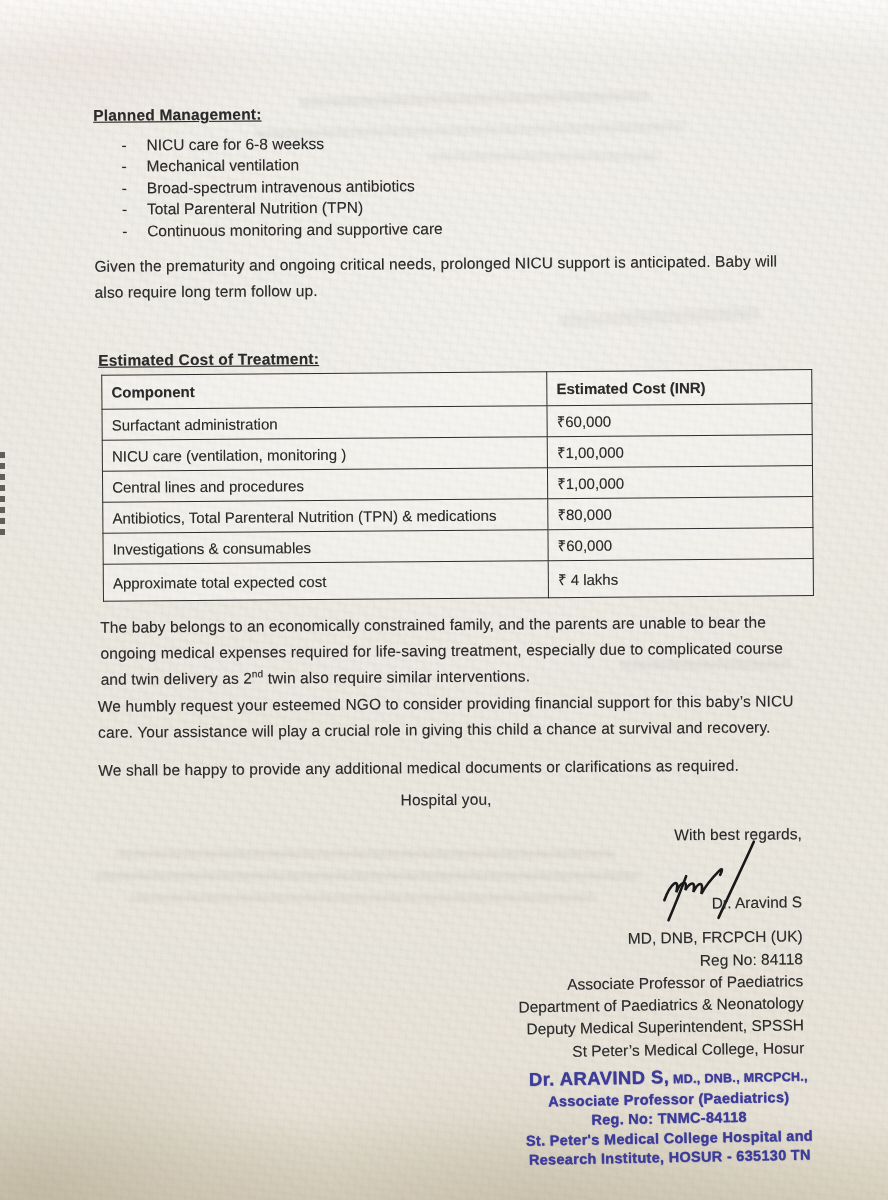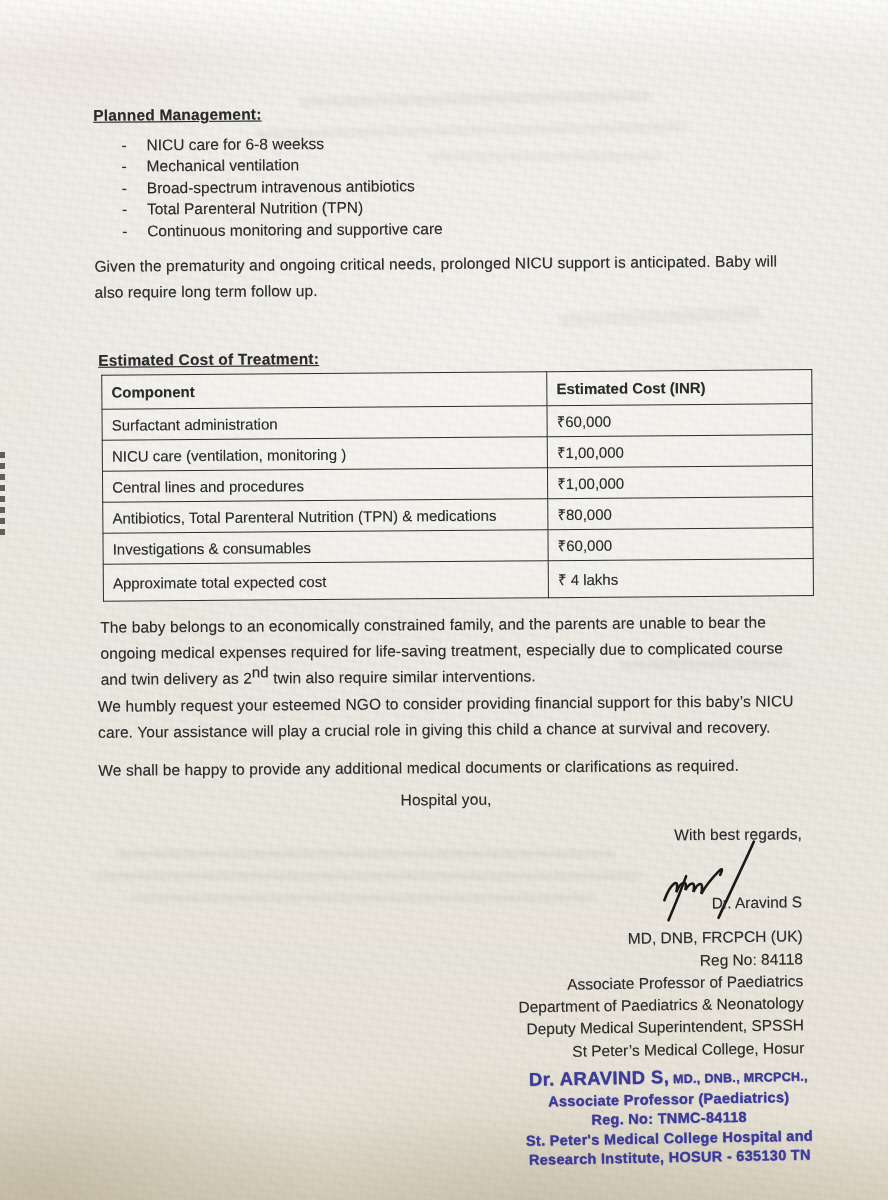--- a/index.html
+++ b/index.html
@@ -50,21 +50,21 @@
     background:rgba(255,255,255,.28);
   }
   table.cost th, table.cost td{
     border:1.6px solid #2e2e2e;
     font-size:15px;padding:0 0 0 9px;vertical-align:middle;
     text-align:left;white-space:nowrap;overflow:hidden;
   }
   table.cost th{font-weight:bold;height:33px;}
   table.cost td{height:30px;font-weight:normal;}
   col.c1{width:445px;} col.c2{width:265px;}
-  sup{font-size:15px;vertical-align:super;line-height:0;}
+  sup{font-size:10px;vertical-align:super;line-height:0;}
   .right-block{text-align:right;font-size:15.5px;line-height:22.3px;}
   .stamp{
     text-align:center;color:#3d3c99;font-weight:bold;
     transform:rotate(-0.6deg);
     text-shadow:0 0 1px rgba(61,60,153,.85), 0.5px 0.5px 0 rgba(61,60,153,.35);
     letter-spacing:.3px;line-height:19.5px;font-size:14.5px;
   }
   .stamp .big{font-size:18.5px;letter-spacing:.4px;}
   .stamp .small{font-size:12.5px;}
   .ghost{position:absolute;background:#4a4a4a;opacity:.05;filter:blur(2.2px);border-radius:3px;pointer-events:none;}

